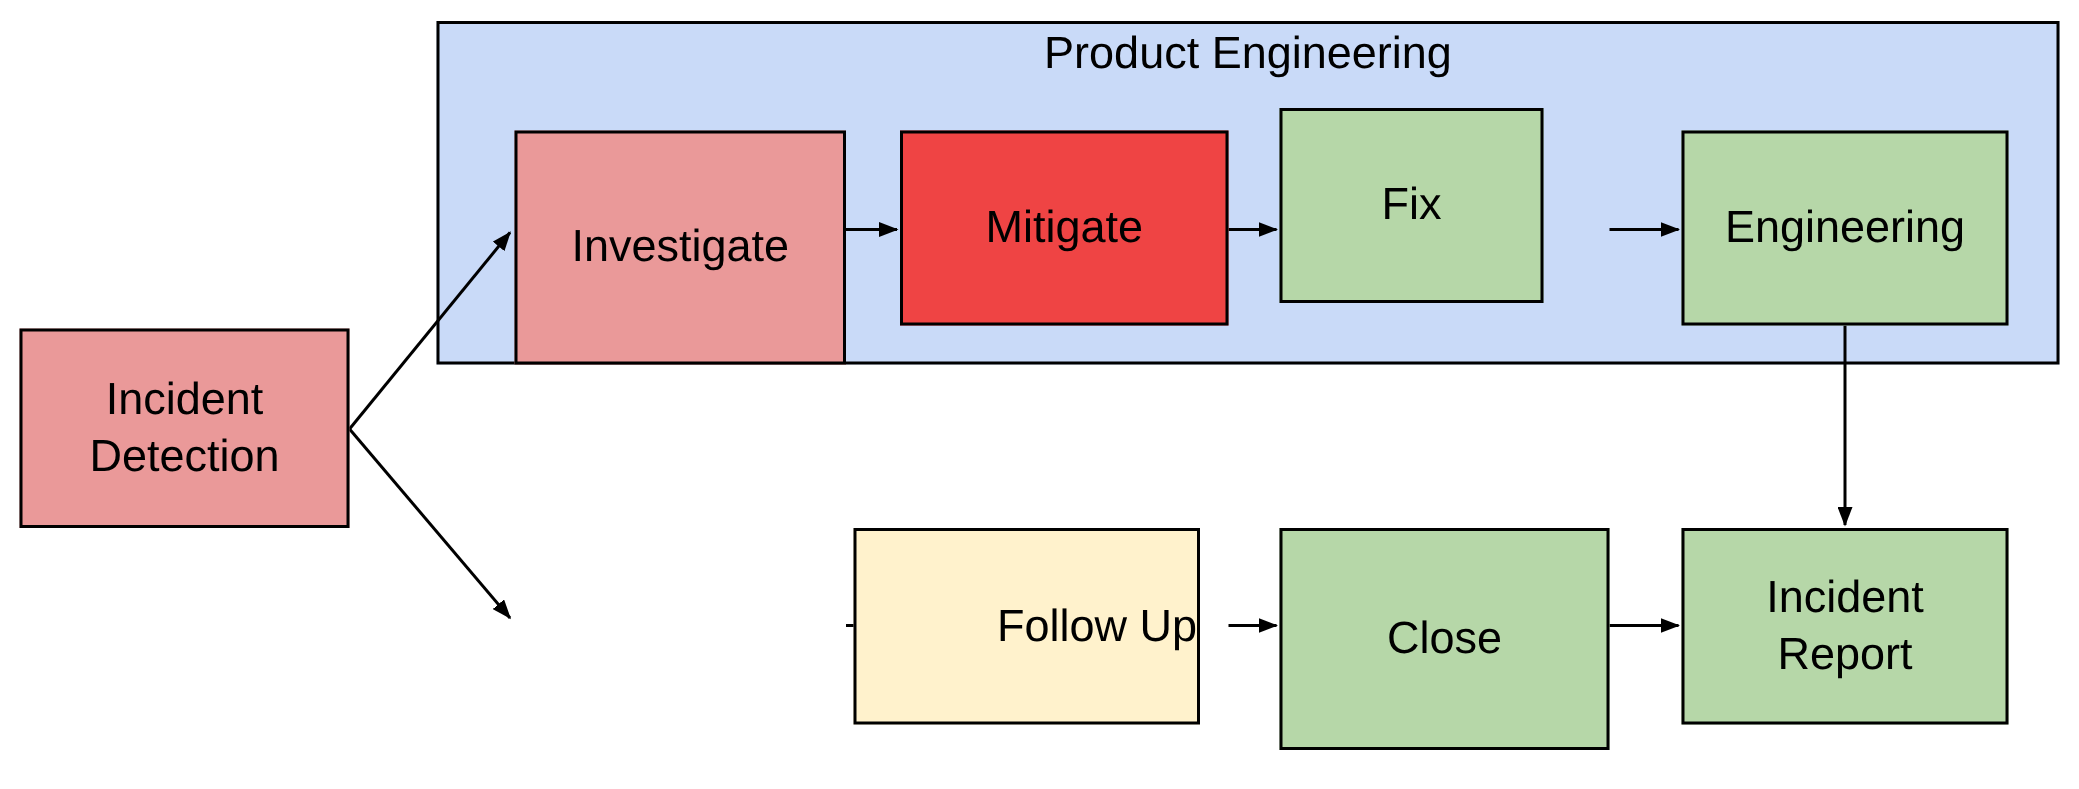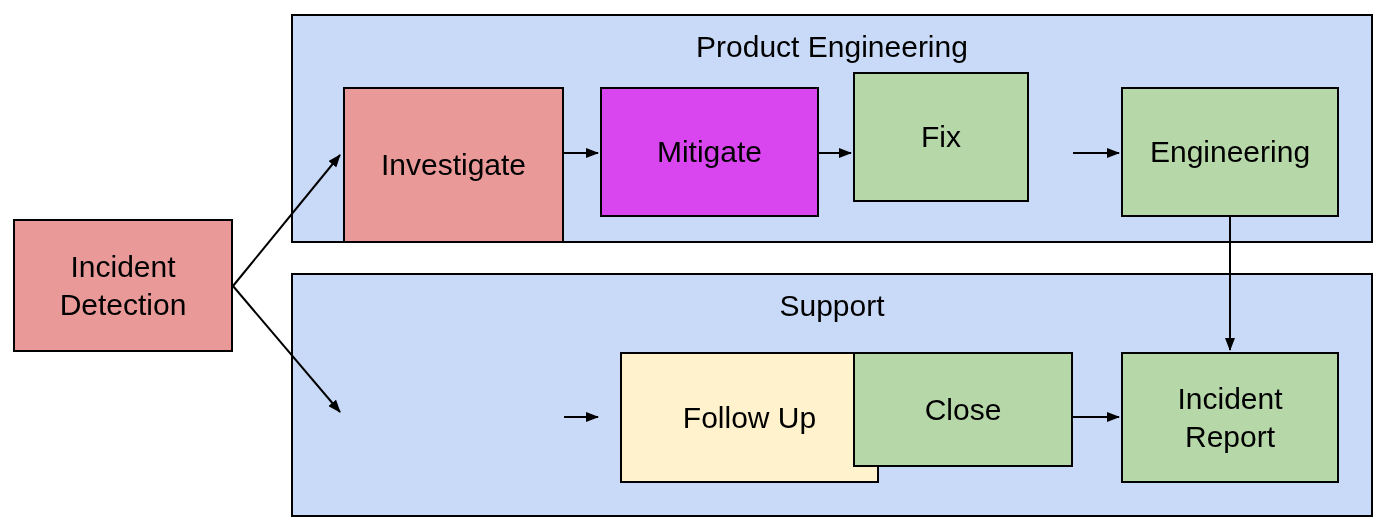--- a/index.html
+++ b/index.html
@@ -13,21 +13,21 @@
     overflow: hidden;
   }
   .lane {
     position: absolute;
     border: 2px solid #000000;
     box-sizing: border-box;
   }
   .lane-title {
     width: 100%;
     text-align: center;
-    padding-top: 14px;
+    padding-top: 3px;
     font-size: 30px;
     line-height: 1.15;
   }
   .lane-pe { left: 291px; top: 14px; width: 1082px; height: 229px; }
   .lane-support { left: 291px; top: 273px; width: 1082px; height: 244px; }
   .node {
     position: absolute;
     border: 2px solid #000000;
     box-sizing: border-box;
     display: flex;
@@ -46,34 +46,31 @@
   }
   .arrows line { stroke: #000000; stroke-width: 2; }
 
   
   .n-incident-detection { left: 13px;   top: 219px; width: 220px; height: 133px; }
   .n-investigate        { left: 343px;  top: 87px;  width: 221px; height: 156px; }
   .n-mitigate           { left: 600px;  top: 87px;  width: 219px; height: 130px; }
   .n-fix                { left: 853px;  top: 72px;  width: 176px; height: 130px; }
   .n-postmortem         { left: 1121px; top: 87px;  width: 218px; height: 130px; }
   .n-initial-response   { left: 343px;  top: 352px; width: 221px; height: 131px; }
-  .n-follow-up          { left: 620px;  top: 352px; width: 259px; height: 131px; }
-  .n-close              { left: 853px;  top: 352px; width: 220px; height: 115px; }
+  .n-follow-up          { left: 569px;  top: 352px; width: 231px; height: 131px; justify-content: flex-end; }
+  .n-close              { left: 853px;  top: 352px; width: 220px; height: 148px; }
   .n-incident-report    { left: 1121px; top: 352px; width: 218px; height: 131px; }
 </style>
 </head>
 <body>
 
 <div class="canvas">
 
   <div class="lane lane-pe" style="background-color: rgb(201, 218, 248);">
     <div class="lane-title">Product Engineering</div>
-  </div>
-  <div class="lane lane-support" style="background-color: rgb(201, 218, 248);">
-    <div class="lane-title">Support</div>
   </div>
 
   <svg class="arrows" viewBox="0 0 1386 526" xmlns="http://www.w3.org/2000/svg">
     <defs>
       <marker id="arrowhead" markerUnits="userSpaceOnUse" markerWidth="13" markerHeight="10" refX="12" refY="5" orient="auto">
         <path d="M0,0 L13,5 L0,10 Z" fill="#000000"></path>
       </marker>
     </defs>
     <line x1="233" y1="286" x2="340" y2="155" marker-end="url(#arrowhead)"></line>
     <line x1="233" y1="286" x2="340" y2="412" marker-end="url(#arrowhead)"></line>
@@ -86,21 +83,21 @@
     <line x1="1073" y1="417" x2="1119" y2="417" marker-end="url(#arrowhead)"></line>
   </svg>
 
   <div class="node n-incident-detection" style="background-color: rgb(234, 153, 153);">
     <span>Incident
 Detection</span>
   </div>
   <div class="node n-investigate" style="background-color: rgb(234, 153, 153);">
     <span>Investigate</span>
   </div>
-  <div class="node n-mitigate" style="background-color: #d946ef; text-align: center;">
+  <div class="node n-mitigate" style="background-color: #ef4444; text-align: center;">
     <span>Mitigate</span>
   </div>
   <div class="node n-fix" style="background-color: rgb(182, 215, 168);">
     <span>Fix</span>
   </div>
   <div class="node n-postmortem" style="background-color: rgb(182, 215, 168);">
     <span>Engineering</span>
   </div>
   <div class="node n-follow-up" style="background-color: rgb(255, 242, 204);">
     <span>Follow Up</span>

